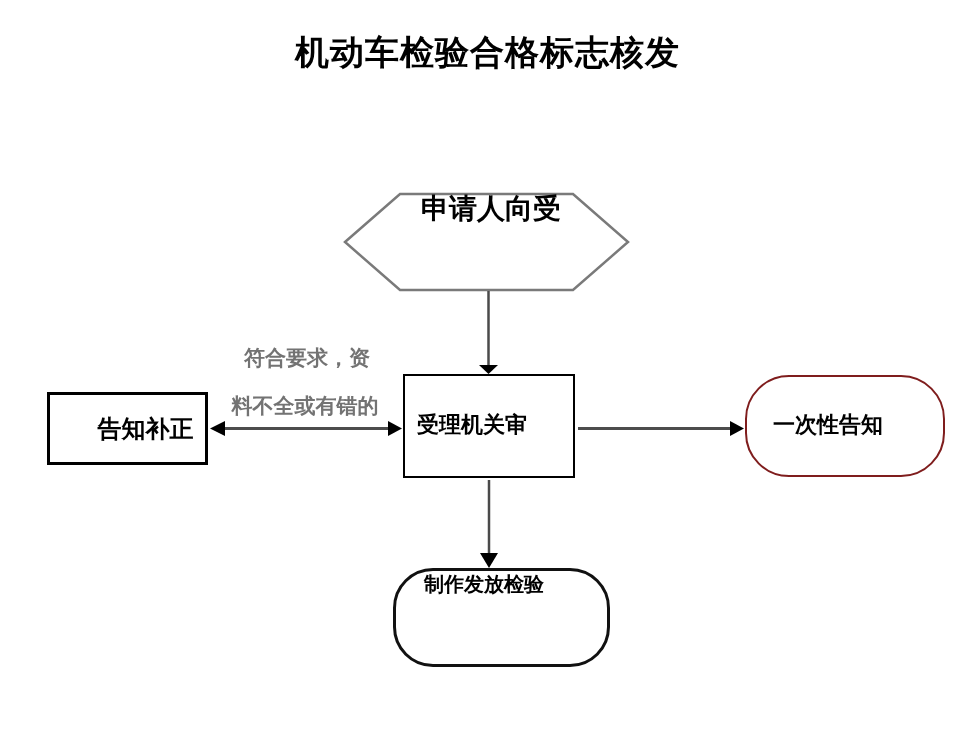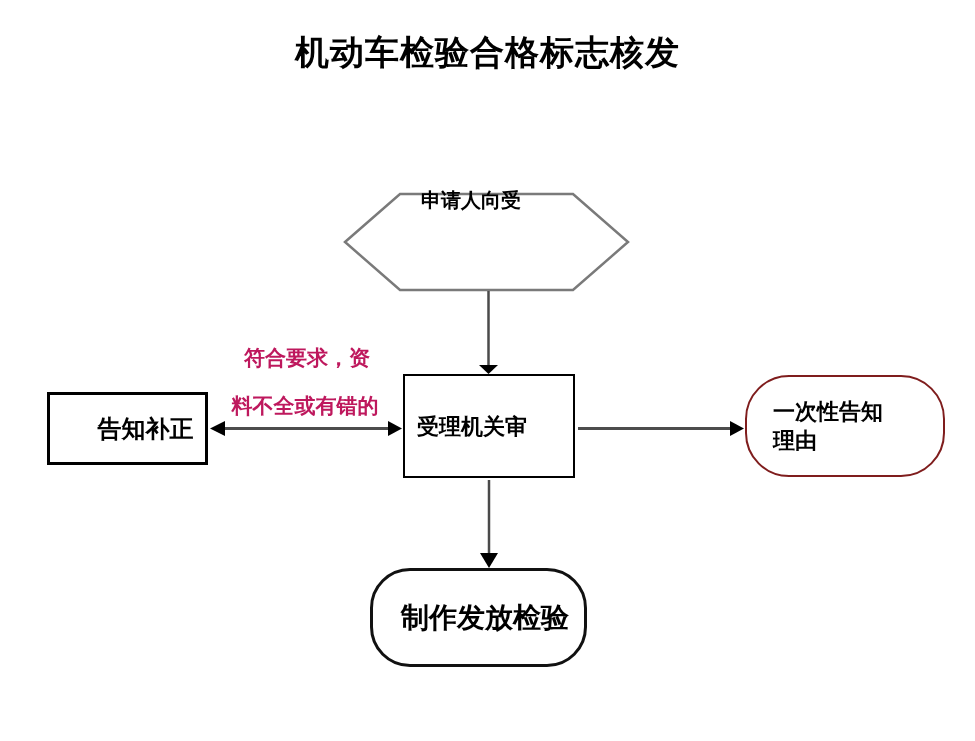--- a/index.html
+++ b/index.html
@@ -5,21 +5,21 @@
   html, body {
     margin: 0;
     padding: 0;
     background: #ffffff;
   }
   .canvas {
     position: relative;
     width: 975px;
     height: 741px;
     background: #ffffff;
-    font-family: Liberation Sans, sans-serif;
+    font-family: Liberation Mono, monospace;
     color: #000000;
     overflow: hidden;
   }
   .title {
     position: absolute;
     left: 0;
     top: 30px;
     width: 975px;
     text-align: center;
     font-size: 34px;
@@ -43,23 +43,23 @@
     justify-content: center;
     font-weight: bold;
     color: #000000;
   }
   .node .line { white-space: nowrap; }
 
   
   .hex-text {
     position: absolute;
     left: 421px;
-    top: 189px;
+    top: 199px;
     width: 170px;
-    font-size: 20px;
+    font-size: 28px;
     font-weight: bold;
     line-height: 23px;
   }
 
   .review-box {
     left: 403px;
     top: 374px;
     width: 172px;
     height: 104px;
     border: 2px solid #000000;
@@ -82,38 +82,39 @@
     top: 375px;
     width: 200px;
     height: 102px;
     border: 2px solid #7f1d1d;
     border-radius: 44px;
     padding-left: 26px;
     font-size: 22px;
     line-height: 29px;
   }
   .issue-box {
-    left: 370px;
+    left: 393px;
     top: 568px;
     width: 217px;
     height: 99px;
     border: 3px solid #111111;
     border-radius: 40px;
     padding-left: 28px;
-    font-size: 28px;
+    font-size: 20px;
     line-height: 29px;
+    justify-content: space-between;
   }
 
   .edge-label {
     position: absolute;
     font-size: 21px;
     font-weight: bold;
     text-align: center;
     white-space: nowrap;
-    color: #be185d;
+    color: #737373;
   }
   .label-left-1 { left: 222px; top: 344px; width: 170px; }
   .label-left-2 { left: 213px; top: 392px; width: 184px; }
   .label-right  { left: 576px; top: 392px; width: 152px; }
 </style>
 </head>
 <body>
 
 <div class="canvas">
 
@@ -144,21 +145,20 @@
   <div class="node review-box">
     <div class="line">受理机关审</div>
   </div>
 
   <div class="node notify-box">
     <div class="line">告知补正</div>
   </div>
 
   <div class="node onetime-box">
     <div class="line">一次性告知</div>
-    <div class="line">理由</div>
   </div>
 
   <div class="node issue-box">
     <div class="line">制作发放检验</div>
   </div>
 
   <div class="edge-label label-left-1">符合要求，资</div>
   <div class="edge-label label-left-2">料不全或有错的</div>
 
 </div>

